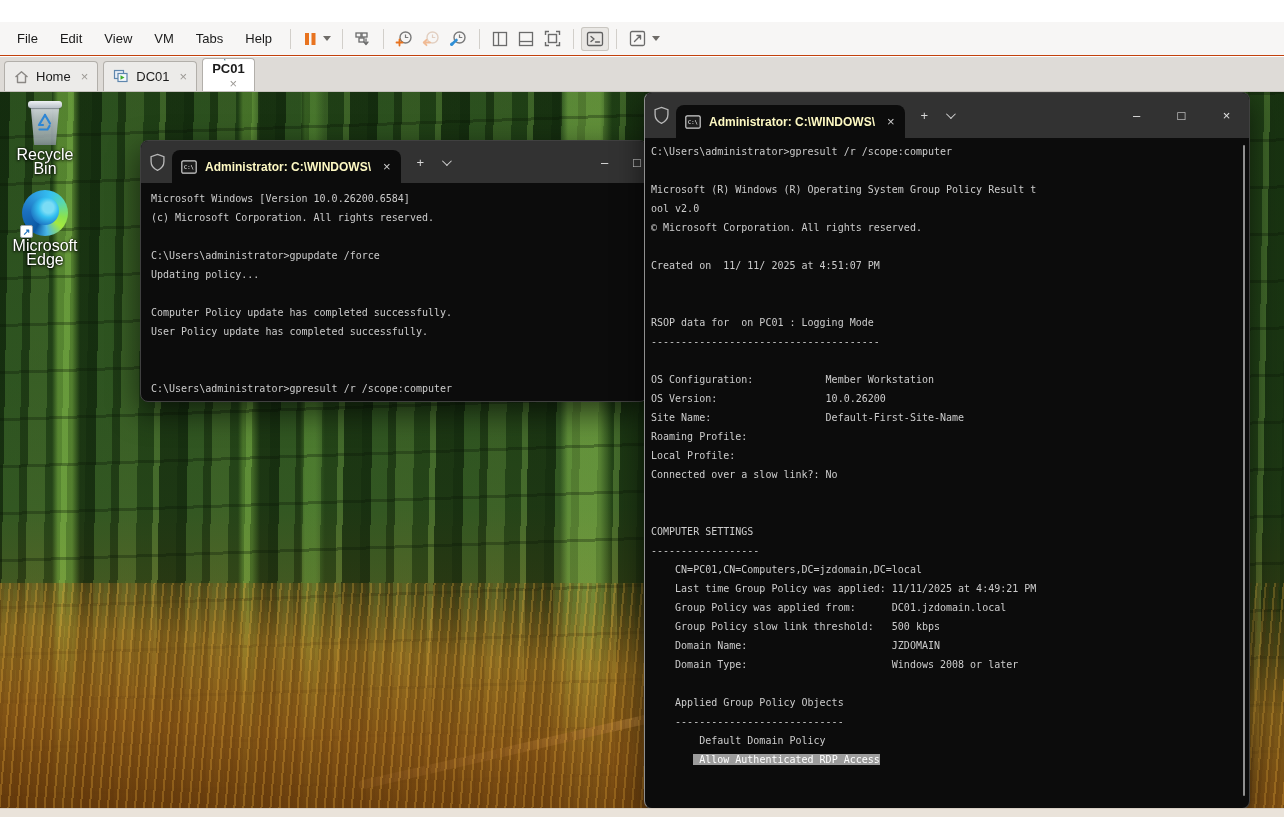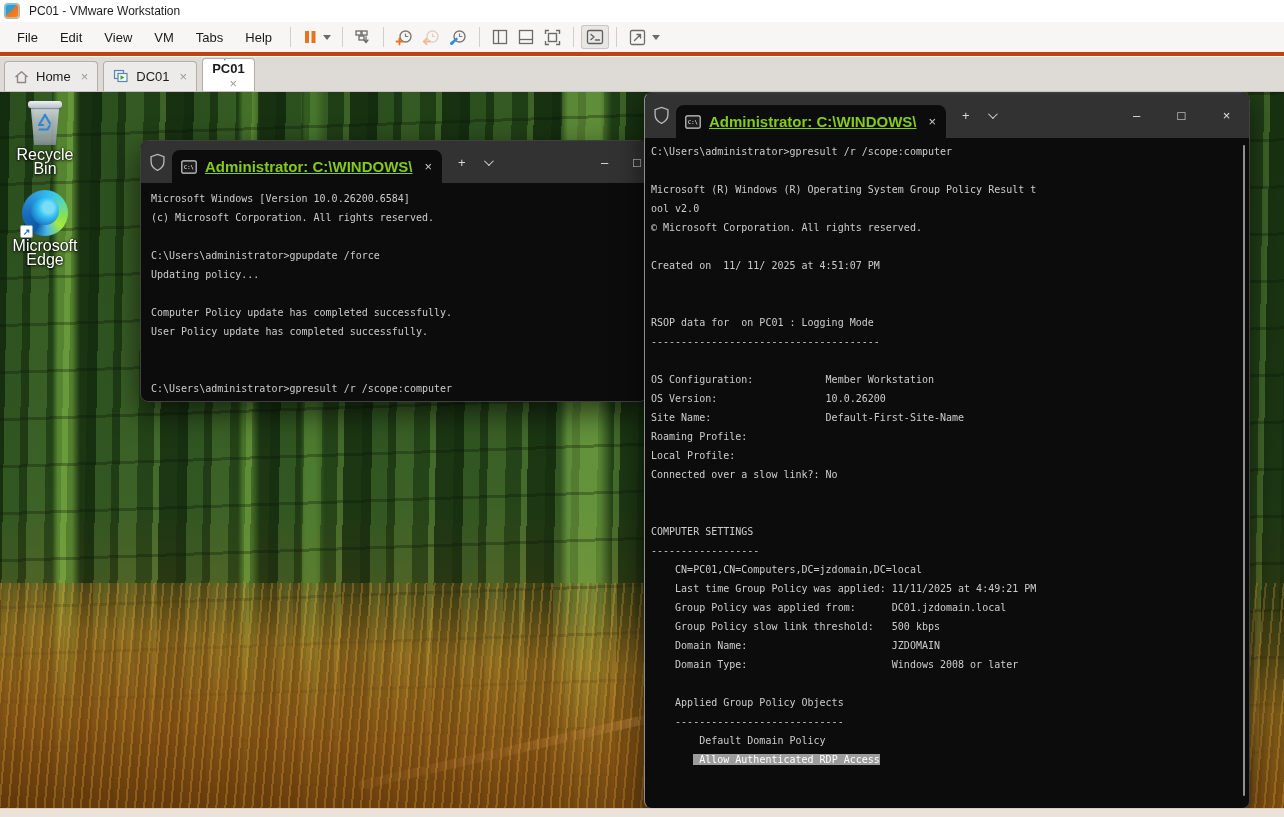--- a/index.html
+++ b/index.html
@@ -9,21 +9,21 @@
   .vmware-window { position:relative; width:1284px; height:817px; background:#fff; }
 
   
   .titlebar { position:absolute; top:0; left:0; right:0; height:22px; background:#ffffff; display:flex; align-items:center; padding-left:5px; }
   .vmw-logo { width:14px; height:14px; border-radius:3px; margin-right:10px;
     background:linear-gradient(135deg,#29a0d6 0%,#29a0d6 46%,#e8731f 46%,#f08a2d 100%);
     box-shadow:inset 0 0 0 1px rgba(255,255,255,.35), 0 0 0 1px #9bb6c4; }
   .title-text { font-size:12px; color:#1b1b1b; }
 
   
-  .menubar { position:absolute; top:22px; left:0; right:0; height:34px; background:#f7f6f5; border-bottom:4px solid #c2410c; display:flex; align-items:center; padding:0 6px; }
+  .menubar { position:absolute; top:22px; left:0; right:0; height:34px; background:#f7f6f5; border-bottom:1px solid #c2410c; display:flex; align-items:center; padding:0 6px; }
   .menu-item { font-size:13px; color:#1a1a1a; padding:4px 11px; cursor:default; }
   .tb-sep { width:1px; height:20px; background:#d2cfca; margin:0 7px; }
   .tb-btn { display:flex; align-items:center; justify-content:center; padding:3px 4px; border-radius:3px; }
   .tb-btn.active { background:#e9e7e4; box-shadow:inset 0 0 0 1px #c9c6c1; }
   .caret { width:0; height:0; border-left:4px solid transparent; border-right:4px solid transparent; border-top:5px solid #6f6c68; margin-left:5px; }
   .tb-icon { display:block; }
 
   
   .tabbar { position:absolute; top:57px; left:0; right:0; height:35px; background:#dedbd7; display:flex; align-items:flex-end; padding-left:4px; border-bottom:1px solid #c6c2bd; }
   .vtab { height:30px; display:flex; align-items:center; background:#ecebe9; border:1px solid #b2afaa; border-bottom:none; border-radius:4px 4px 0 0; padding:0 9px; margin-right:5px; font-size:13px; color:#1a1a1a;margin-top:45px; }
@@ -63,21 +63,21 @@
     background:radial-gradient(circle at 62% 38%, #7adcf5 0 22%, #35c1f1 40%, #1b70c0 78%, #0c59a4 100%); }
   .shortcut { position:absolute; left:-2px; bottom:-2px; width:13px; height:13px; background:#fff; border:1px solid #9aa4ae; border-radius:2px; z-index:3;
     display:flex; align-items:center; justify-content:center; font-size:9px; color:#1b70c0; font-weight:bold; }
 
   
   .term { position:absolute; background:#0c0c0c; border-radius:8px; border:1px solid #404040;
     box-shadow:0 10px 30px rgba(0,0,0,.6); overflow:hidden; }
   .term-titlebar { display:flex; align-items:flex-end; background:#323232; padding-left:8px; }
   .t-shield { align-self:center; margin-right:6px; }
   .term-tab { display:flex; align-items:center; height:33px; background:#0c0c0c; border-radius:8px 8px 0 0; padding:0 10px 0 9px; }
-  .term-tab-title { font-size:15px; font-weight:bold; color:#84cc16; margin:0 12px 0 8px; white-space:nowrap;text-decoration:underline; }
+  .term-tab-title { font-size:12px; font-weight:bold; color:#fef9c3; margin:0 12px 0 8px; white-space:nowrap; }
   .term-tab-x { color:#cfcfcf; font-size:13px; }
   .term-btn { color:#d8d8d8; font-size:13px; align-self:center; margin-left:16px; }
   .term-chev { align-self:center; margin-left:18px; width:7px; height:7px; border-right:1.5px solid #d0d0d0; border-bottom:1.5px solid #d0d0d0; transform:rotate(45deg) translateY(-2px); }
   .term-controls { margin-left:auto; display:flex; align-self:stretch; align-items:center; }
   .wc { width:45px; text-align:center; color:#e4e4e4; font-size:13px; line-height:1; }
   .term-body { font-family:"DejaVu Sans Mono","Liberation Mono",monospace; font-size:10px; line-height:19px; color:#cccccc; white-space:pre; overflow:hidden; }
   .tline { height:19px; }
   .sel { background:#9c9c9c; color:#ffffff; }
   .t-scrollbar { position:absolute; right:4px; top:52px; bottom:12px; width:2px; background:#8f8f8f; border-radius:2px; z-index:5; }
 
@@ -89,24 +89,20 @@
   .term-right .term-body { padding:4px 0 0 6px; }
 
   
   .statusbar { position:absolute; left:0; right:0; bottom:0; height:9px; background:#eae3da; border-top:1px solid #d8d0c5; }
 </style>
 <title>PC01 - VMware Workstation</title></head>
 <body>
 
 <div class="vmware-window">
 
-  <div class="titlebar">
-    <div class="vmw-logo"></div>
-    <div class="title-text">PC01 - VMware Workstation</div>
-  </div>
 
   <div class="menubar">
     <span class="menu-item">File</span>
     <span class="menu-item">Edit</span>
     <span class="menu-item">View</span>
     <span class="menu-item">VM</span>
     <span class="menu-item">Tabs</span>
     <span class="menu-item">Help</span>
     <span class="tb-sep"></span>
 

